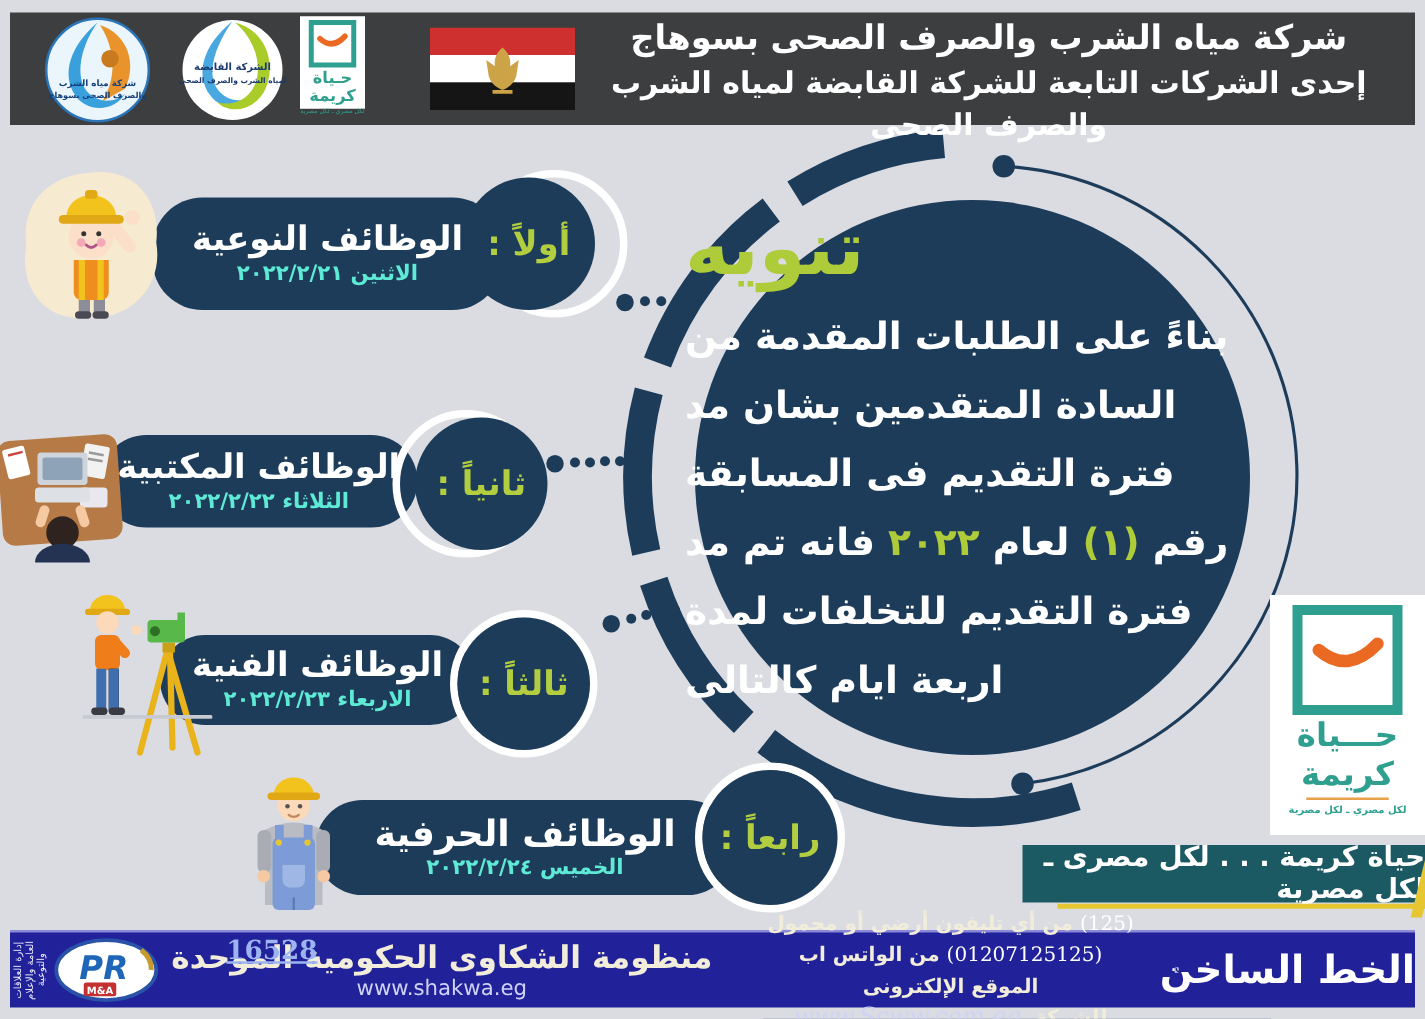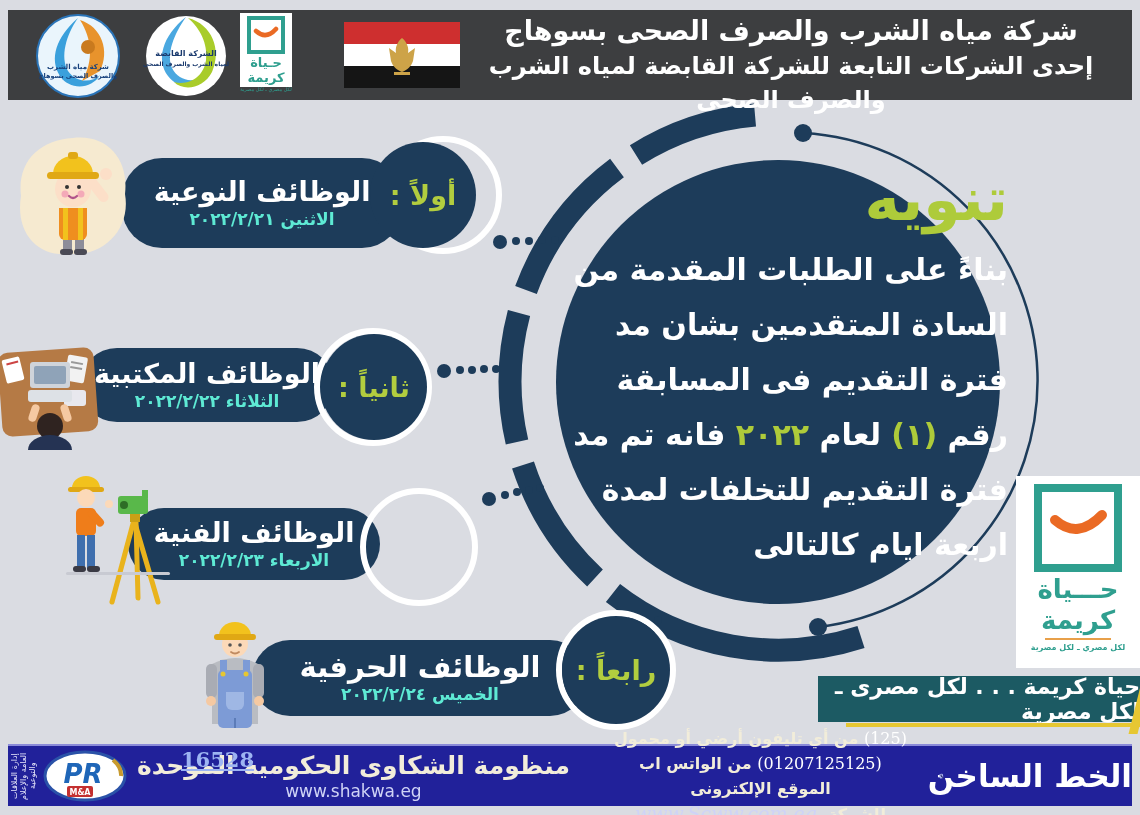--- a/index.html
+++ b/index.html
@@ -16,21 +16,21 @@
   .topbar-title .l1{font-size:27px;line-height:36px;}
   .topbar-title .l2{font-size:24px;line-height:34px;}
   .haya-mini{position:absolute;left:232px;top:3px;width:52px;height:74px;background:#ffffff;
     display:flex;flex-direction:column;align-items:center;}
   .haya-mini .sq{width:30px;height:30px;border:4px solid #2f9f8f;margin-top:3px;background:#fff;}
   .haya-mini .nm{color:#2f9f8f;font-weight:bold;font-size:13px;line-height:13px;margin-top:2px;}
   .haya-mini .tg{color:#2f9f8f;font-size:5px;margin-top:2px;}
   
   .deco{position:absolute;left:0;top:0;}
   
-  .notice{position:absolute;left:548px;top:162px;width:460px;text-align:right;}
+  .notice{position:absolute;left:548px;top:162px;width:460px;text-align:left;}
   .notice-title{color:#aecb3a;font-size:60px;font-weight:bold;line-height:74px;}
   .notice-body{color:#ffffff;font-size:30px;font-weight:bold;line-height:55px;margin-top:6px;}
   .notice-body .hl{color:#aecb3a;}
   
   .pill{position:absolute;background:#1d3c5a;border-radius:40px;
     display:flex;flex-direction:column;align-items:center;justify-content:center;z-index:2;}
   .pill .t{color:#fff;font-weight:bold;font-size:27px;line-height:32px;}
   .pill .d{color:#5eead4;font-weight:bold;font-size:17px;line-height:22px;}
   .paren{position:absolute;border:6px solid #ffffff;border-radius:50%;background:transparent;z-index:3;}
   .ord{position:absolute;background:#1d3c5a;border-radius:50%;z-index:4;
@@ -209,21 +209,21 @@
     <circle cx="50" cy="88" r="13" fill="#2f2320"></circle>
     <path d="M28 112 a22 15 0 0 1 44 0 z" fill="#253353"></path>
     <rect x="30" y="66" width="8" height="18" rx="4" fill="#f5c9a2" transform="rotate(18 34 75)"></rect>
     <rect x="62" y="66" width="8" height="18" rx="4" fill="#f5c9a2" transform="rotate(-18 66 75)"></rect>
   </svg>
   <div class="pill" style="left:80px;top:348px;width:254px;height:74px;">
     <div class="t">الوظائف المكتبية</div>
     <div class="d">الثلاثاء ٢٠٢٢/٢/٢٢</div>
   </div>
   <div class="paren" style="left:314px;top:328px;width:106px;height:106px;"></div>
-  <div class="ord" style="left:321px;top:334px;width:106px;height:106px;justify-content:center;">
+  <div class="ord" style="left:332px;top:334px;width:106px;height:106px;justify-content:center;">
     <span>ثانياً :</span>
   </div>
 
   <svg class="illus" style="left:52px;top:468px;" width="128" height="142" viewBox="0 0 128 142">
     <g stroke="#e9b31c" stroke-width="5" stroke-linecap="round">
       <path d="M82 52 L60 134"></path>
         <path d="M82 52 L106 134"></path>
         <path d="M84 54 L86 130"></path>
     </g>
     <rect x="78" y="46" width="10" height="8" fill="#caa016"></rect>
@@ -241,20 +241,23 @@
     <rect x="35" y="67" width="8" height="34" fill="#3f6fae"></rect>
     <rect x="21" y="98" width="13" height="6" rx="3" fill="#3a3a44"></rect>
       <rect x="35" y="98" width="13" height="6" rx="3" fill="#3a3a44"></rect>
     <rect x="14" y="104" width="104" height="3" rx="1.5" fill="#c8cad2"></rect>
   </svg>
   <div class="pill" style="left:128px;top:508px;width:252px;height:72px;">
     <div class="t">الوظائف الفنية</div>
     <div class="d">الاربعاء ٢٠٢٢/٢/٢٣</div>
   </div>
   <div class="paren" style="left:360px;top:488px;width:106px;height:106px;"></div>
+  <div class="ord" style="left:366px;top:494px;width:106px;height:106px;">
+    <span>ثالثاً :</span>
+  </div>
 
   <svg class="illus" style="left:182px;top:606px;" width="106" height="126" viewBox="0 0 106 126">
     <path d="M30 58 q23 -12 46 0 v60 h-46 z" fill="#b9bcc2"></path>
     <rect x="24" y="58" width="11" height="34" rx="5" fill="#a9acb4"></rect>
     <rect x="71" y="58" width="11" height="34" rx="5" fill="#a9acb4"></rect>
     <circle cx="29" cy="95" r="5" fill="#f5c9a2"></circle>
       <circle cx="77" cy="95" r="5" fill="#f5c9a2"></circle>
     <rect x="36" y="64" width="34" height="58" rx="5" fill="#7d9bd6"></rect>
     <rect x="38" y="54" width="7" height="16" fill="#7d9bd6"></rect>
       <rect x="61" y="54" width="7" height="16" fill="#7d9bd6"></rect>

